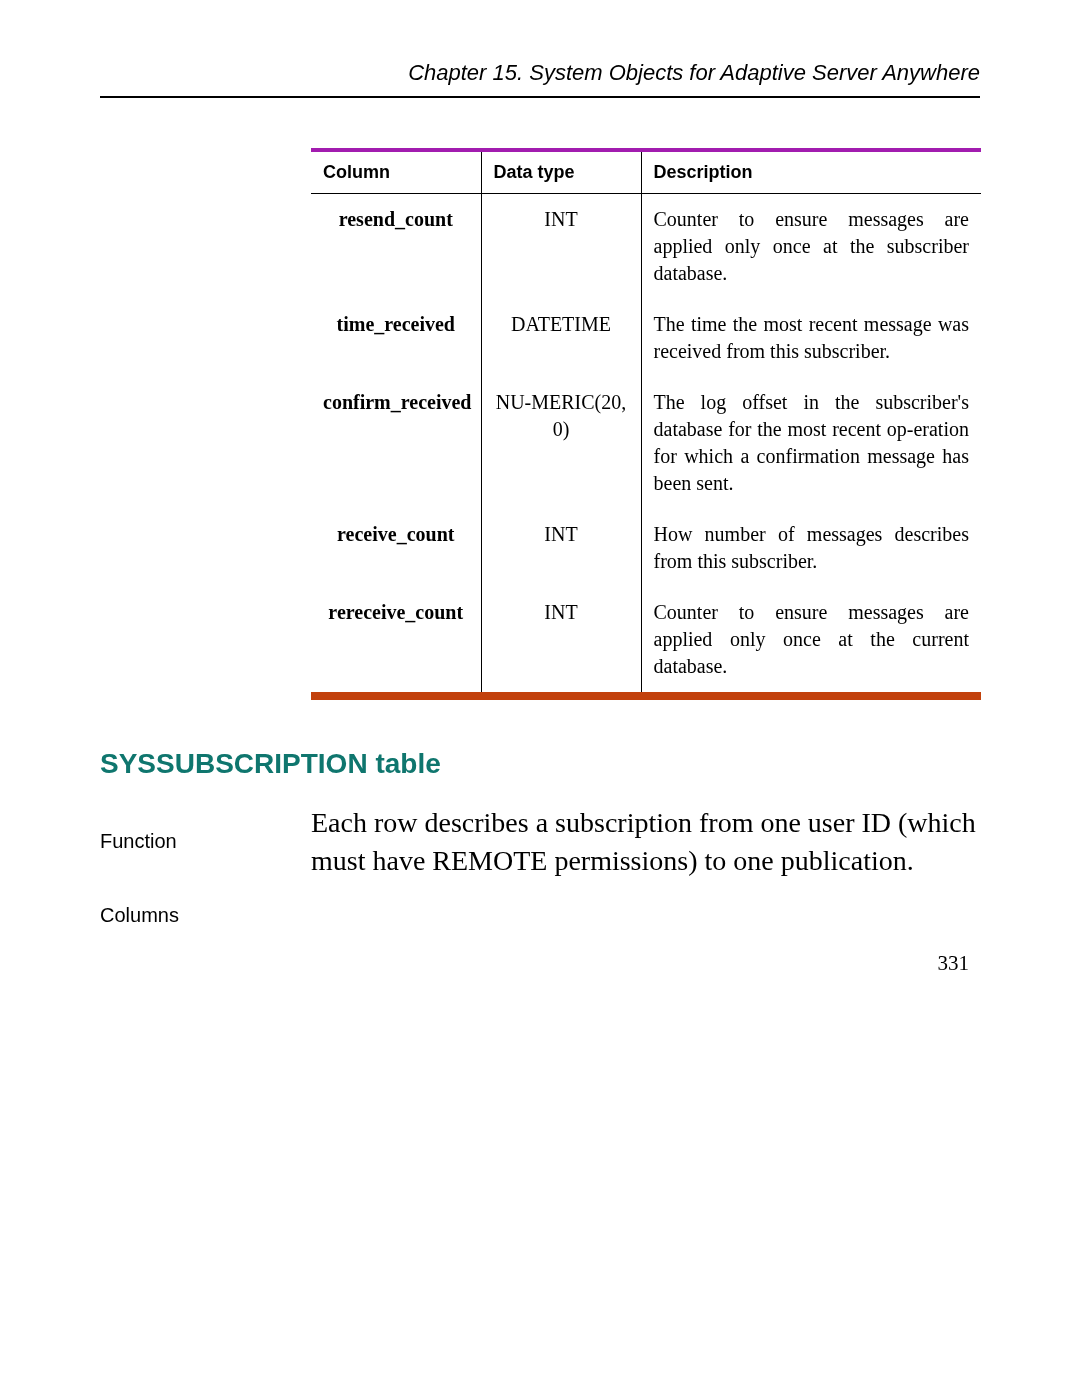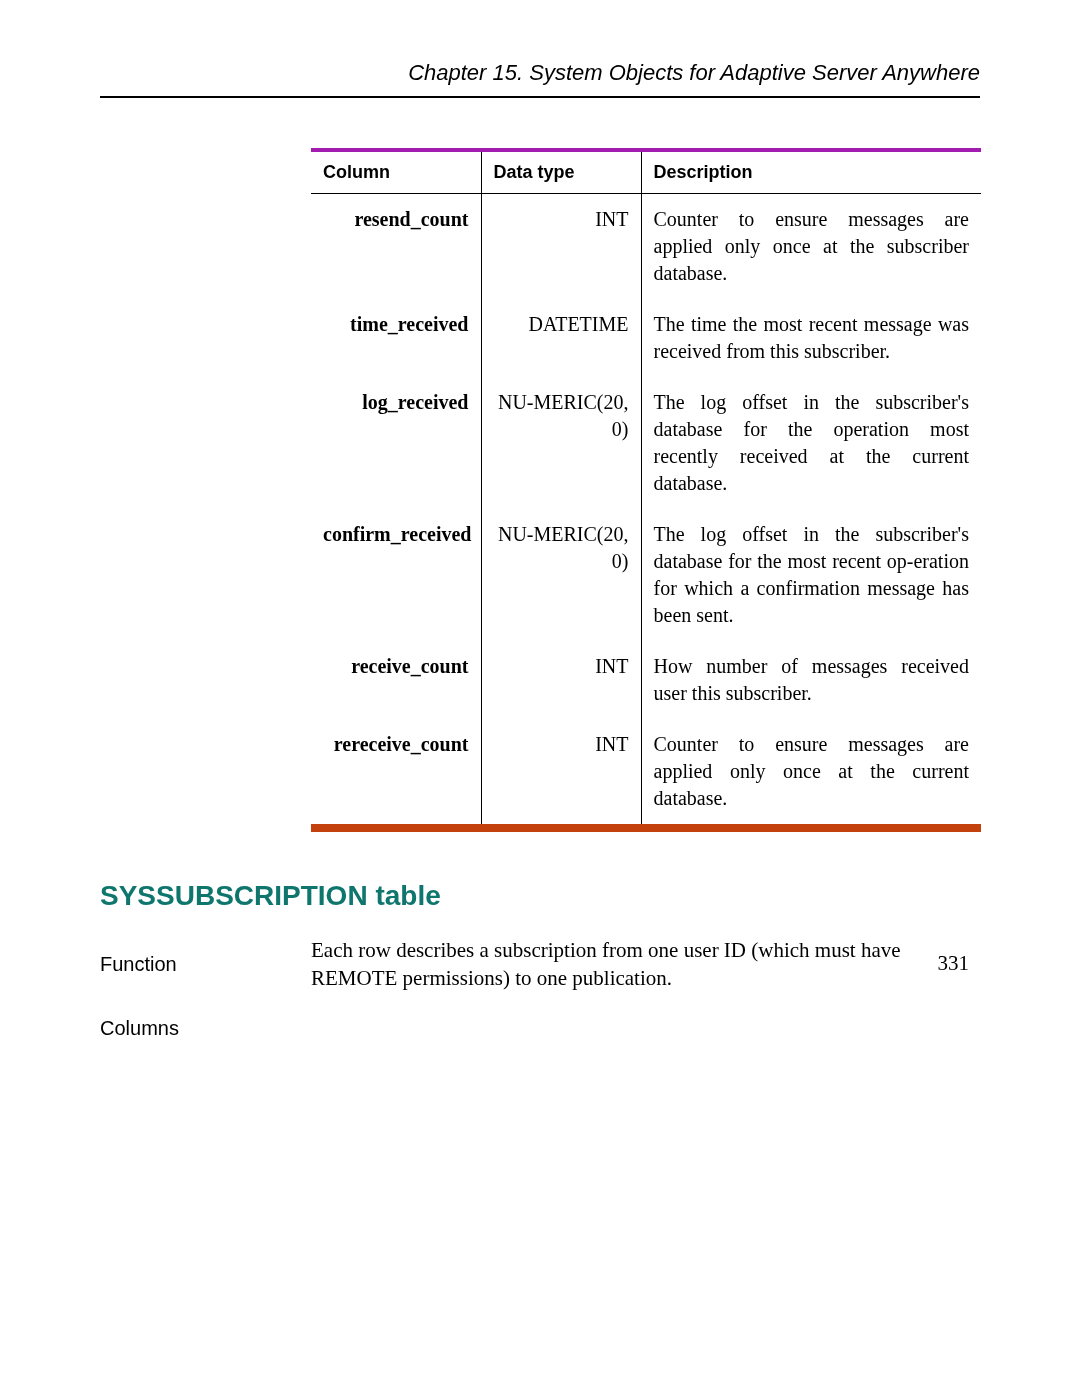--- a/index.html
+++ b/index.html
@@ -43,21 +43,21 @@
     font-family: Arial, Helvetica, sans-serif;
     font-size: 18px;
     font-weight: bold;
     text-align: left;
     padding: 10px 12px 10px 12px;
     vertical-align: top;
   }
   td {
     font-family: "Times New Roman", Times, serif;
     font-size: 20px;
-    text-align: right;
+    text-align: center;
     padding: 12px 12px 12px 12px;
     vertical-align: top;
     line-height: 1.35;
   }
   thead tr th {
     border-top: 4px solid #a21caf;
     border-bottom: 1.5px solid #000;
   }
   tbody tr:last-child td {
     border-bottom: 8px solid #c2410c;
@@ -83,21 +83,21 @@
   }
   .labeled-row .label {
     width: 211px;
     flex: 0 0 211px;
     font-family: Arial, Helvetica, sans-serif;
     font-size: 20px;
   }
   .labeled-row .body {
     flex: 1 1 auto;
     font-family: "Times New Roman", Times, serif;
-    font-size: 21px;
+    font-size: 28px;
     line-height: 1.35;
   }
   .page-number {
     position: absolute;
     bottom: 40px;
     right: 111px;
     font-family: "Times New Roman", Times, serif;
     font-size: 21px;
   }
 </style>
@@ -127,33 +127,28 @@
           <td class="c1 colname">resend_count</td>
           <td class="c2">INT</td>
           <td class="c3 desc">Counter to ensure messages are applied only once at the subscriber database.</td>
         </tr>
         <tr>
           <td class="c1 colname">time_received</td>
           <td class="c2">DATETIME</td>
           <td class="c3 desc">The time the most recent message was received from this subscriber.</td>
         </tr>
         <tr>
-          <td class="c1 colname">log_received</td>
-          <td class="c2">NU-MERIC(20, 0)</td>
-          <td class="c3 desc">The log offset in the subscriber's database for the operation most recently received at the current database.</td>
-        </tr>
-        <tr>
           <td class="c1 colname">confirm_received</td>
           <td class="c2">NU-MERIC(20, 0)</td>
           <td class="c3 desc">The log offset in the subscriber's database for the most recent op-eration for which a confirmation message has been sent.</td>
         </tr>
         <tr>
           <td class="c1 colname">receive_count</td>
           <td class="c2">INT</td>
-          <td class="c3 desc">How number of messages received user this subscriber.</td>
+          <td class="c3 desc">How number of messages describes from this subscriber.</td>
         </tr>
         <tr>
           <td class="c1 colname">rereceive_count</td>
           <td class="c2">INT</td>
           <td class="c3 desc">Counter to ensure messages are applied only once at the current database.</td>
         </tr>
       </tbody>
     </table>
   </div>
 

